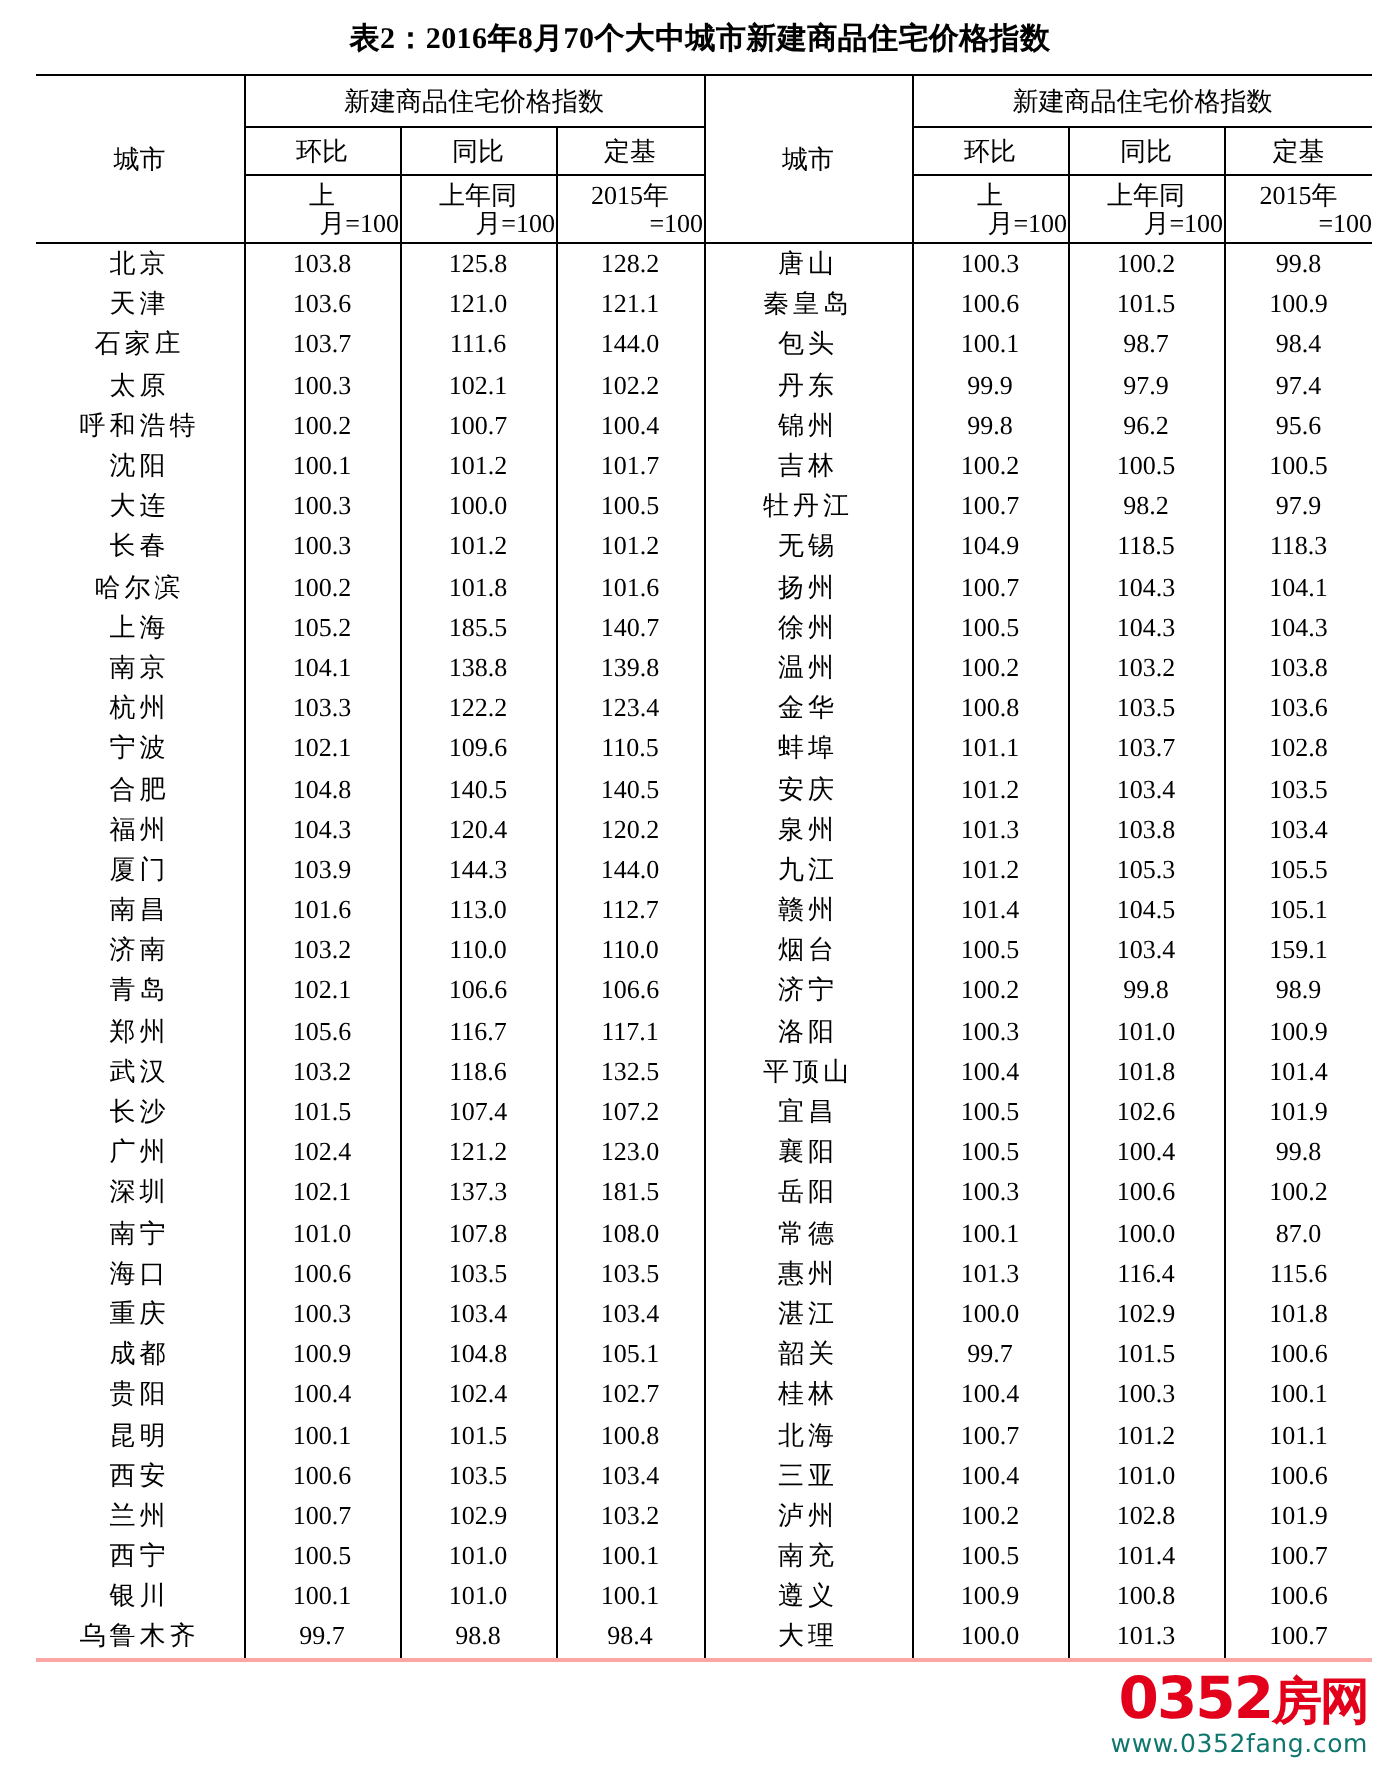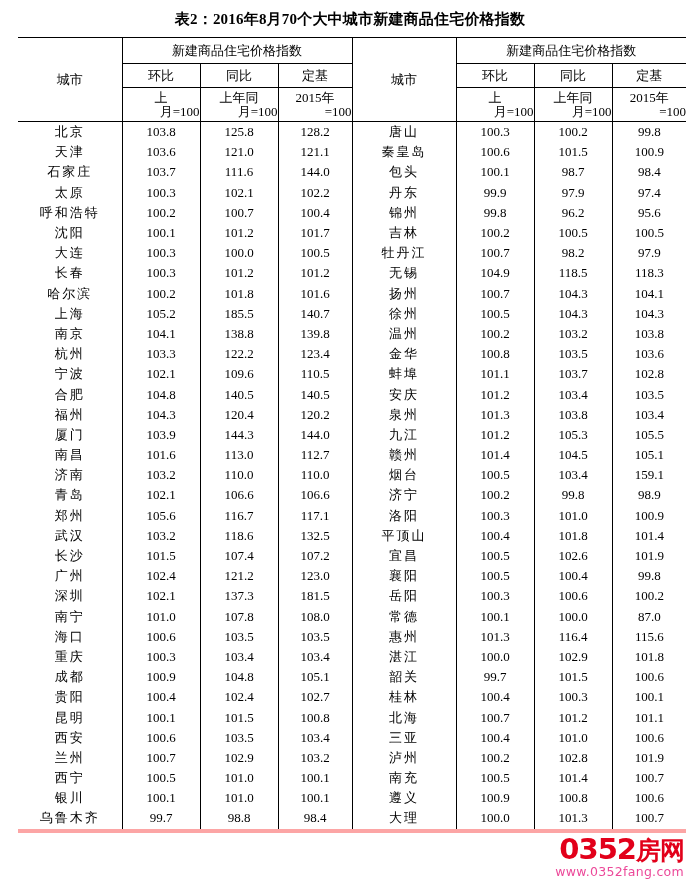--- a/index.html
+++ b/index.html
@@ -89,21 +89,21 @@
   }
   
   tbody.data td {
     border-top: none;
     border-bottom: none;
   }
   tbody.data tr:first-child td {
     border-top: 1px solid #3b82f6;
   }
   tbody.data tr:last-child td {
-    border-bottom: 4px solid #fca5a5;
+    border-bottom: 2px solid #fca5a5;
   }
   .sep-left { border-left: 1px solid #000 !important; }
   .footer {
     position: absolute;
     right: 16px;
     bottom: 10px;
     text-align: right;
     line-height: 1;
   }
   .logo {
@@ -113,21 +113,21 @@
     color: #e2001a;
     letter-spacing: -1px;
   }
   .logo .cn {
     font-family: Liberation Serif, serif;
     font-size: 25px;
   }
   .logo-url {
     font-family: "DejaVu Sans", sans-serif;
     font-size: 12.5px;
-    color: #ec4899;
+    color: #0f766e;
     margin-top: 2px;
     letter-spacing: 0.3px;
   }
   .note-line1 { display: block; }
   .note-line2 { display: block; text-align: right; }
 </style>
 </head>
 <body>
 
 <div class="page">

